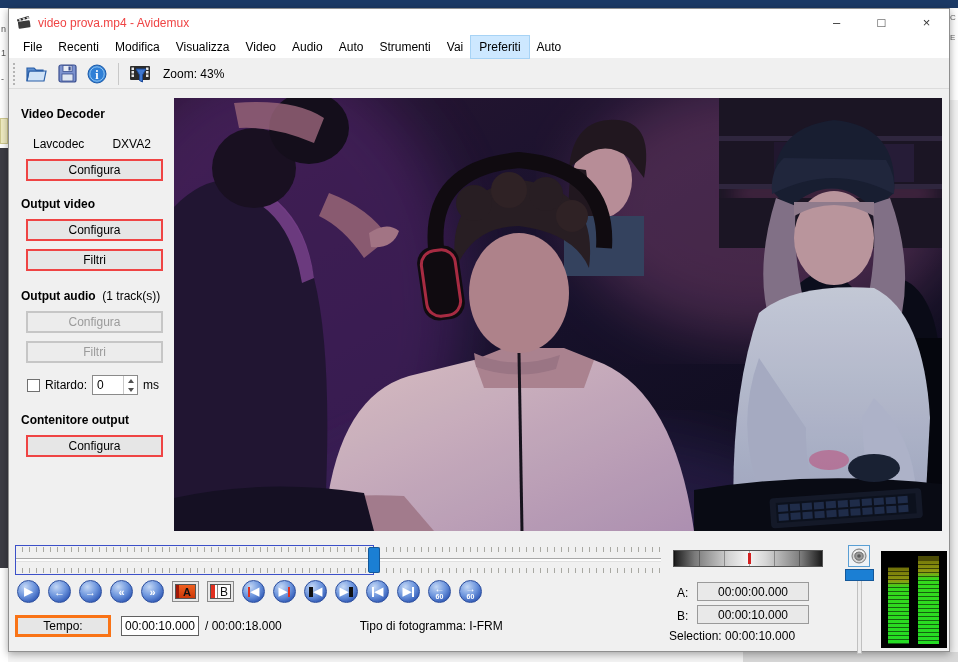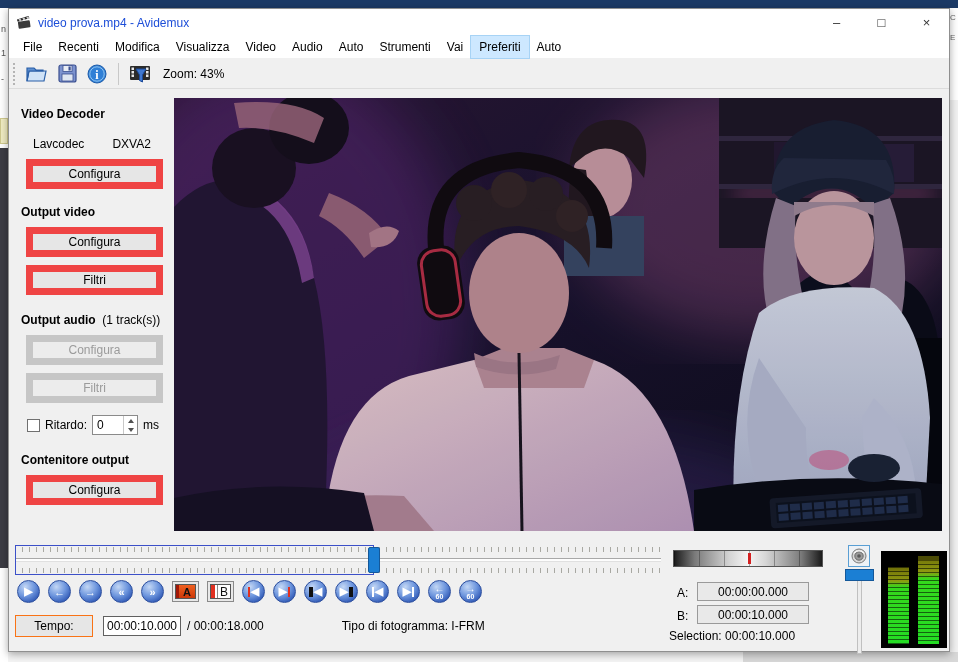--- a/index.html
+++ b/index.html
@@ -16,21 +16,21 @@
   .bg-right .white { position:absolute; left:0; top:0; width:8px; height:92px; background:#fff; color:#666; font-size:8px; line-height:20px; }
   .bg-bottom-l { position:absolute; left:8px; top:652px; width:735px; height:10px; background:#f4f4f4; }
   .bg-bottom-r { position:absolute; left:743px; top:652px; width:215px; height:10px; background:#d8d8d8; }
 
   
   .win { position:absolute; left:8px; top:8px; width:942px; height:644px;
     background:#f0f0f0; border:1px solid #8f8f8f; box-shadow:0 2px 8px rgba(0,0,0,.35); }
 
   .titlebar { position:absolute; left:0; top:0; right:0; height:27px; background:#fff;
     display:flex; align-items:center; padding-left:8px; }
-  .titlebar .ttl { font-size:12px; color:#1d4ed8; margin-left:6px; }
+  .titlebar .ttl { font-size:12px; color:#ef4444; margin-left:6px; }
   .wctrl { position:absolute; top:0; right:0; height:27px; display:flex; }
   .wctrl span { width:45px; text-align:center; line-height:27px; font-size:13px; color:#333; }
 
   .menubar { position:absolute; left:0; top:27px; right:0; height:23px; background:#fff;
     display:flex; align-items:stretch; padding-left:6px; font-size:12px; color:#000;
     border-bottom:1px solid #f0f0f0; }
   .menubar .mi { padding:0 8px; display:flex; align-items:center; }
   .menubar .mi.sel { background:#cde8ff; outline:1px solid #a7d3f5; }
 
   .toolbar { position:absolute; left:0; top:50px; right:0; height:30px; background:#f0f0f0;
@@ -39,21 +39,21 @@
     background:repeating-linear-gradient(to bottom,#b4b4b4 0 2px,transparent 2px 4px); background-size:2px 100%; background-repeat:no-repeat; background-position:1px 0; }
   .tbico { width:26px; height:24px; margin:0 2px; display:flex; align-items:center; justify-content:center; }
   .tbsep { width:1px; height:22px; background:#c8c8c8; margin:0 6px; }
   .zoomlbl { font-size:12px; color:#000; margin-left:8px; }
 
   
   .sidebar { position:absolute; left:0; top:84px; width:165px; bottom:120px; padding:4px 0 0 12px; }
   .h { font-size:12px; font-weight:bold; color:#000; margin:10px 0 0 0; }
   .h .note { font-weight:normal; }
   .decrow { display:flex; gap:28px; font-size:12px; margin:16px 0 0 12px; }
-  .btn { width:137px; height:30px; margin:8px 0 0 5px; background:#e6e6e6; border:7px solid #ef4444;
+  .btn { width:137px; height:22px; margin:8px 0 0 5px; background:#e6e6e6; border:2px solid #ef4444;
     font-size:12px; color:#000; display:flex; align-items:center; justify-content:center; }
   .btn.disabled { color:#9b9b9b; background:#ececec; border-color:#c6c6c6; }
   .drop { width:137px; height:22px; margin:12px 0 0 5px; background:#fff; border:1px solid #8a8a8a;
     font-size:12px; color:#000; display:flex; align-items:center; padding-left:5px; position:relative; }
   .drop .chev { position:absolute; right:6px; top:9px; width:0; height:0;
     border-left:4px solid transparent; border-right:4px solid transparent; border-top:5px solid #505050; }
   .delayrow { display:flex; align-items:center; margin:12px 0 0 6px; font-size:12px; gap:5px; }
   .cb { width:13px; height:13px; background:#fff; border:1px solid #707070; }
   .spin { width:46px; height:20px; background:#fff; border:1px solid #8a8a8a; display:flex; }
   .spin .val { flex:1; font-size:12px; padding:2px 0 0 4px; }
@@ -91,21 +91,21 @@
   .mrk.a .inner { background:linear-gradient(#f06020,#cc3808); }
   .mrk.a .lbar { width:3px; height:100%; background:#a01808; }
   .mrk.a .ltr { flex:1; text-align:center; font-size:11px; font-weight:bold; color:#111; }
   .mrk.b .inner { background:#fff; }
   .mrk.b .lbar { width:4px; height:100%; background:#e03020; }
   .mrk.b .div { width:1px; height:100%; background:#888; margin-left:2px; }
   .mrk.b .ltr { flex:1; text-align:center; font-size:12px; color:#111; }
 
   
   .timerow { position:absolute; left:6px; top:606px; display:flex; align-items:center; font-size:12px; }
-  .tempo-btn { width:78px; height:22px; background:#e6e6e6; border:1px solid #f97316;
+  .tempo-btn { width:96px; height:22px; background:#e6e6e6; border:3px solid #f97316;
     display:flex; align-items:center; justify-content:center; }
   .timebox { width:78px; height:20px; background:#fff; border:1px solid #606060; margin-left:10px;
     display:flex; align-items:center; justify-content:center; }
   .dur { margin-left:6px; }
   .ftype { margin-left:78px; }
 
   
   .shuttle { position:absolute; left:664px; top:541px; width:150px; height:17px; border:1px solid #555;
     background:
       repeating-linear-gradient(90deg, rgba(0,0,0,.30) 0 1px, rgba(0,0,0,0) 1px 25px),

